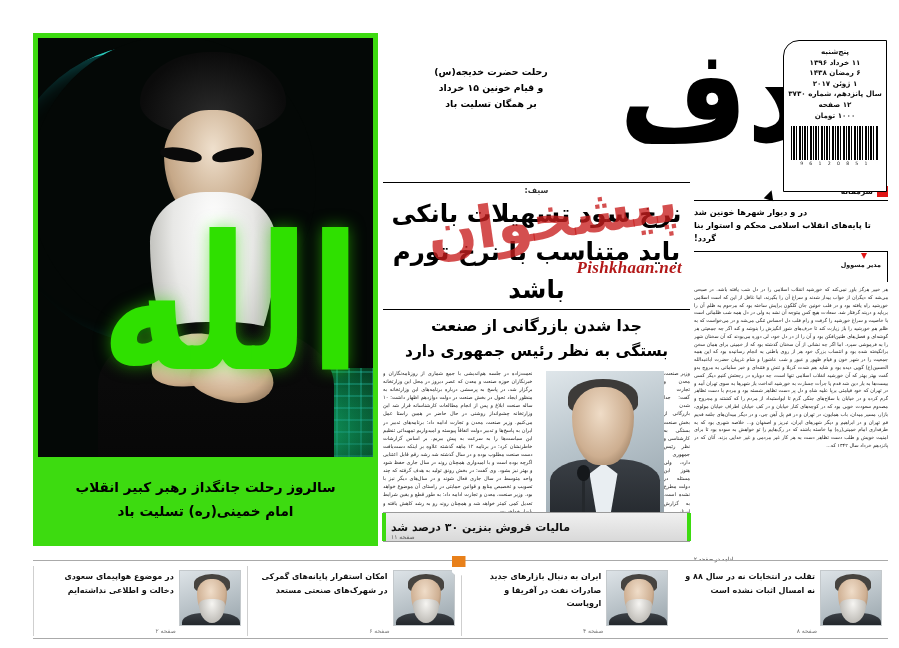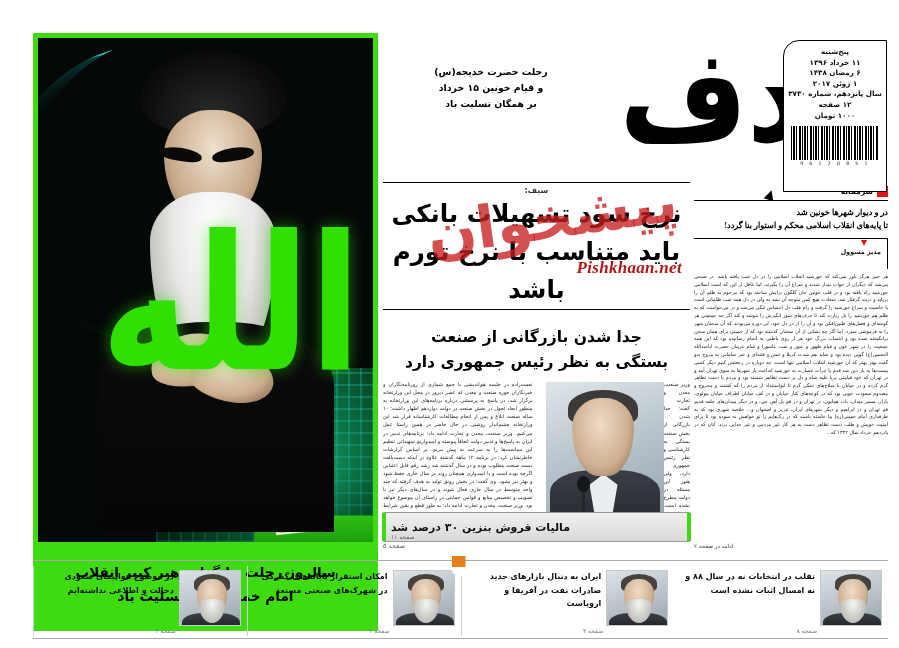--- a/index.html
+++ b/index.html
@@ -60,21 +60,21 @@
   }
 
   
   .condolence{
     position:absolute;right:300px;top:42px;width:180px;
     text-align:center;font-size:9.4px;line-height:16px;font-weight:bold;color:#000;
   }
 
   
   .poster{
-    position:absolute;left:33px;top:33px;width:345px;height:598px;
+    position:absolute;left:33px;top:33px;width:345px;height:513px;
     border:5px solid #3ddb10;box-sizing:border-box;background:#000;
     overflow:hidden;
   }
   .poster-img{position:absolute;inset:0;background:#040806;overflow:hidden;}
   .crescent{
     position:absolute;left:-34px;top:6px;width:300px;height:300px;
     border-radius:50%;
     box-shadow:inset -14px 6px 0 0 #2fd2c2, inset -26px 10px 26px 0 #0d6f72;
     opacity:.95;
   }
@@ -184,21 +184,21 @@
     font-family:"Liberation Serif","DejaVu Serif",serif;
     font-style:italic;font-weight:bold;font-size:17px;color:#b31818;
     letter-spacing:.3px;
   }
   .page-ref{font-size:6.5px;color:#555;margin-top:2px;}
   .page-ref.r{text-align:right;}
   .page-ref.l{text-align:left;}
 
   .sub-headline{
     text-align:center;font-weight:bold;color:#000;
-    font-size:15.5px;line-height:25px;margin-top:15px;
+    font-size:15.5px;line-height:25px;margin-top:4px;
   }
   .article-body{
     margin-top:5px;
     font-size:5.1px;line-height:8.1px;text-align:justify;color:#1a1a1a;
     column-count:2;column-gap:8px;height:160px;overflow:hidden;
   }
   .art-photo{
     float:left;width:118px;height:168px;margin:2px 0 3px 5px;
     background:linear-gradient(160deg,#dfe6ea 0%,#b9c5cc 40%,#8c9aa3 100%);
     position:relative;overflow:hidden;shape-outside:inset(0);
@@ -241,22 +241,22 @@
   .banner-text{font-size:11px;font-weight:bold;color:#111;}
   .banner-ref{position:absolute;left:8px;bottom:1px;font-size:6px;color:#555;}
 
   
   .right-col{position:absolute;left:694px;top:186px;width:194px;height:360px;}
   .sarmaghale-row{display:flex;align-items:center;gap:4px;justify-content:flex-start;}
   .red-sq{width:11px;height:11px;background:#e01515;}
   .sarmaghale-lbl{font-size:7.5px;font-weight:bold;color:#111;}
   .ed-rule{height:1px;background:#000;margin:3px 0 5px;}
   .ed-head{
-    text-align:right;font-weight:bold;color:#000;
-    font-size:8.2px;line-height:13px;font-family:Liberation Serif, serif;
+    text-align:left;font-weight:bold;color:#000;
+    font-size:8.2px;line-height:13px;
   }
   .ed-byline-box{
     margin:6px 0 4px;border:1px solid #000;border-bottom:none;border-left:none;
     height:30px;position:relative;
   }
   .ed-byline{
     position:absolute;right:6px;top:9px;font-size:6.4px;color:#111;font-weight:bold;
   }
   .ed-byline::before{
     content:"";position:absolute;right:14px;top:-8px;width:0;height:0;

